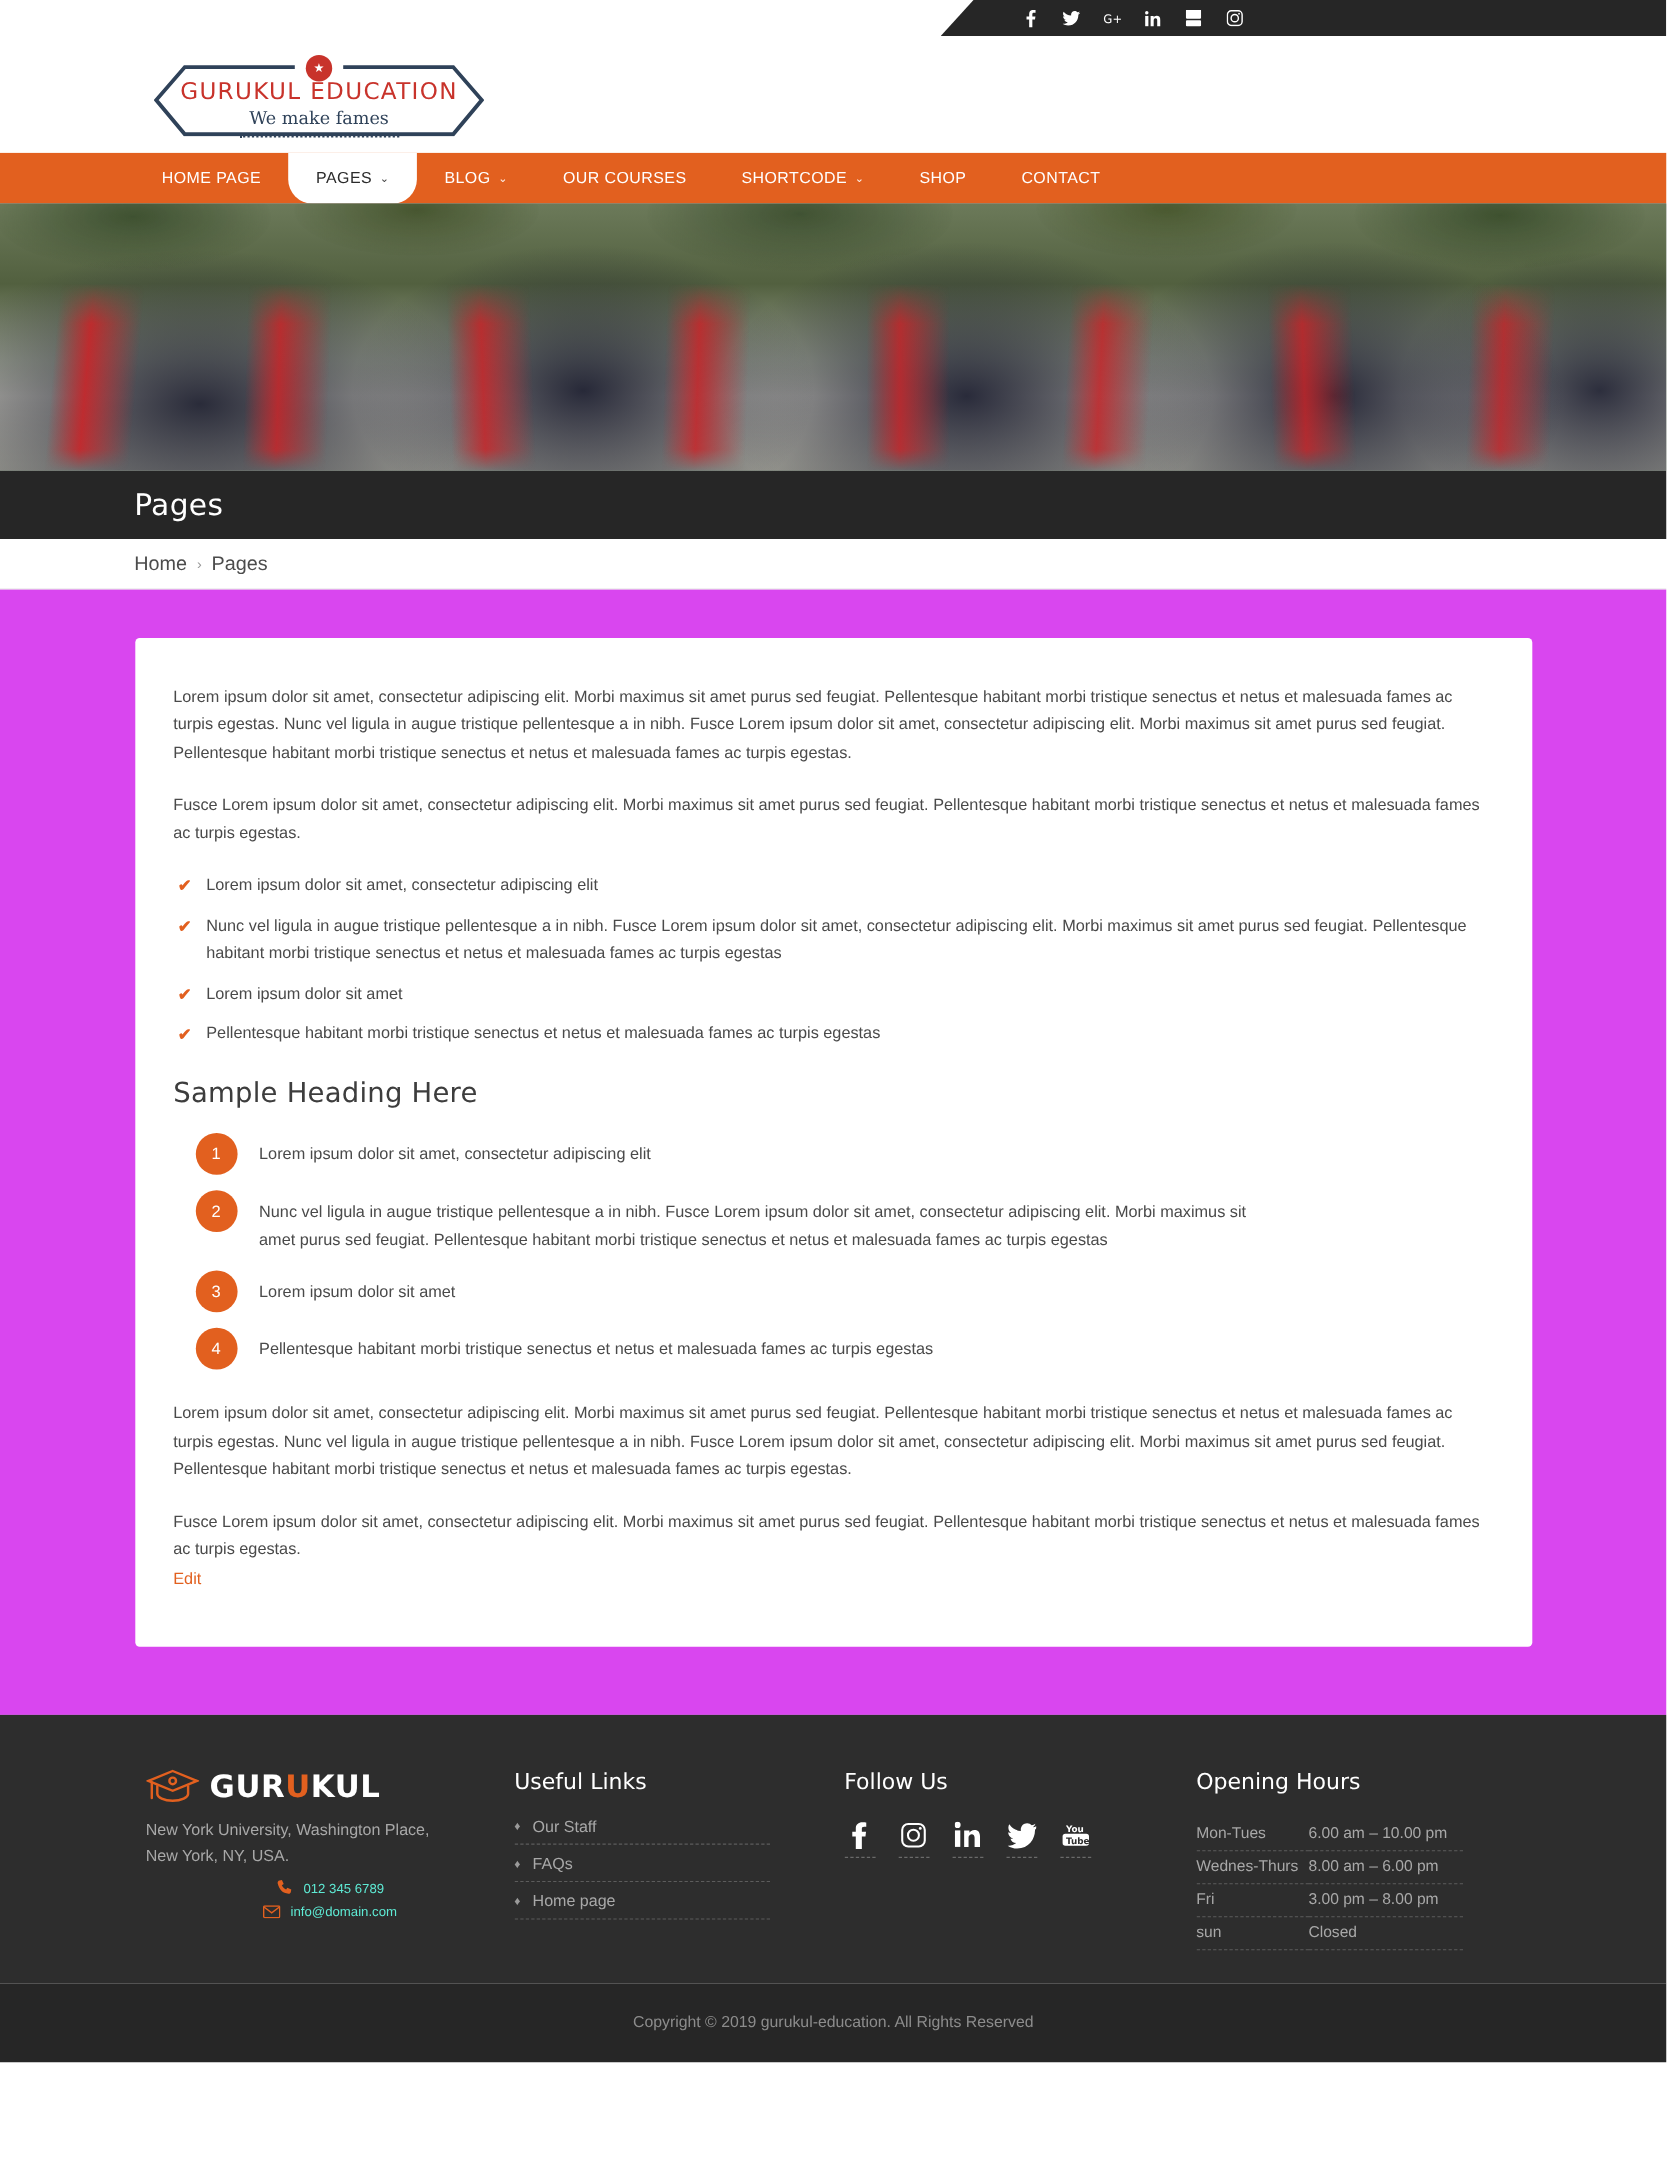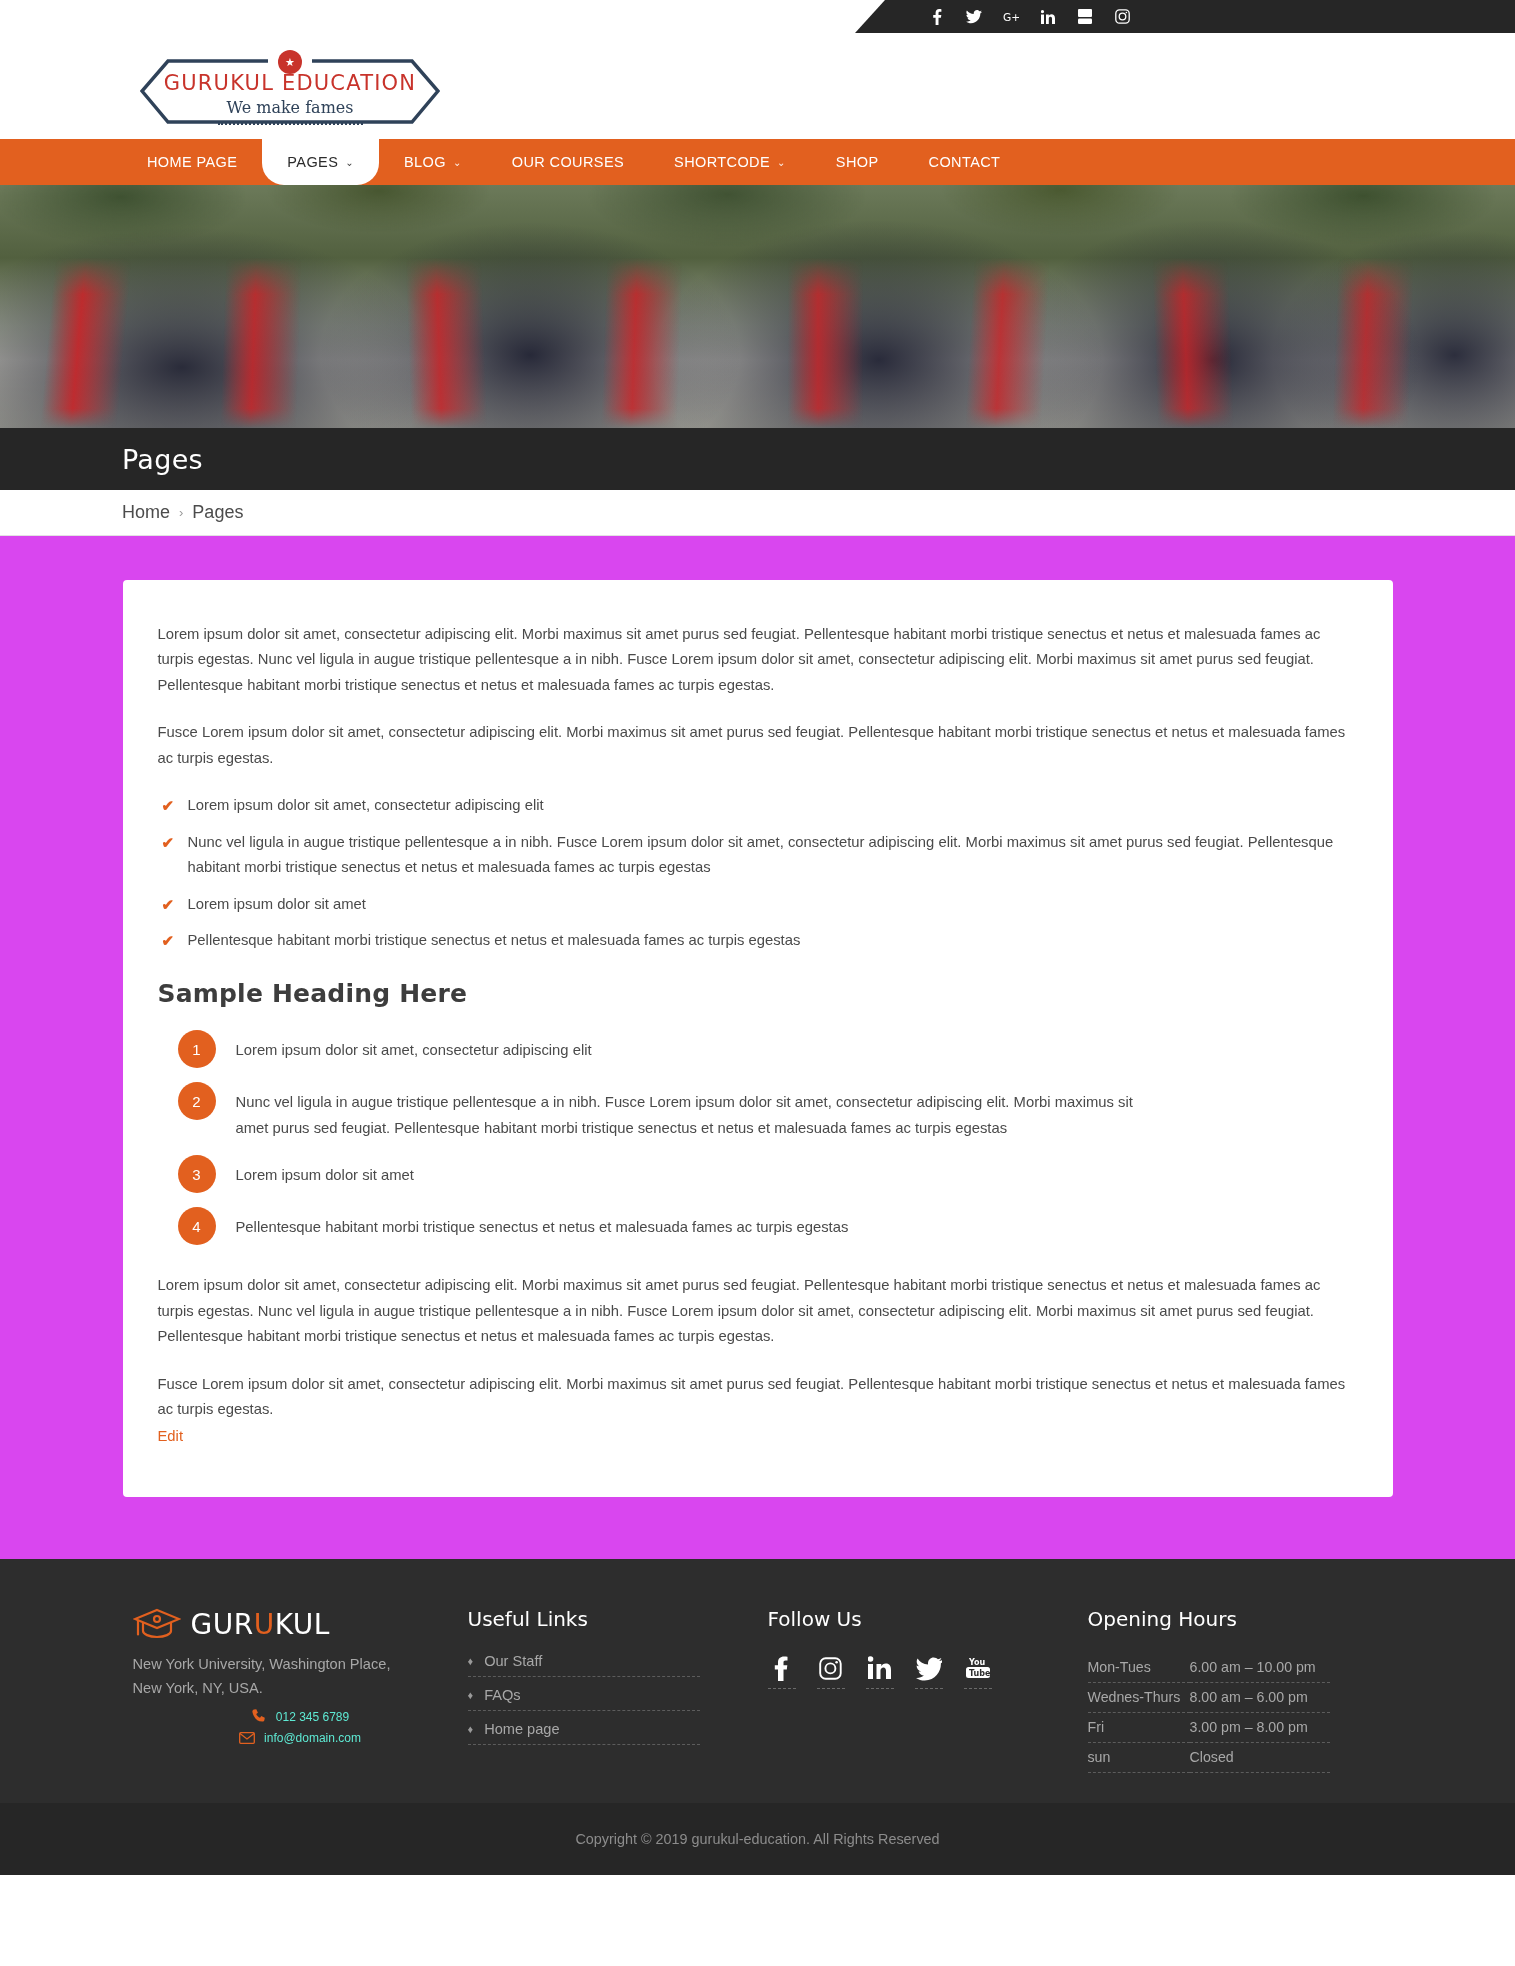--- a/index.html
+++ b/index.html
@@ -259,21 +259,21 @@
     position: absolute;
     left: 4px; top: 0px;
     color: #e2601f;
     font-size: 15px;
     font-weight: bold;
   }
 
   h2.sample {
     font-family: "DejaVu Sans", sans-serif;
     font-size: 25px;
-    font-weight: 700;
+    font-weight: 400;
     color: #3d3d3d;
     margin: 26px 0 22px 0;
     letter-spacing: .2px;
   }
 
   ol.numlist { list-style: none; margin: 0 0 28px 0; }
   ol.numlist li {
     display: flex;
     align-items: flex-start;
     margin-bottom: 14px;
@@ -317,20 +317,21 @@
   .fcol-about { width: 355px; padding-left: 20px; }
   .fcol-links { width: 300px; }
   .fcol-follow { width: 320px; }
   .fcol-hours  { width: 300px; }
 
   .flogo {
     display: flex;
     align-items: center;
     gap: 10px;
     margin-bottom: 12px;
+    font-weight: bold;
   }
   .flogo-text {
     font-family: "DejaVu Sans", sans-serif;
     font-size: 28px;
     letter-spacing: .5px;
     color: #ffffff;
   }
   .flogo-text i { color: #e2601f; font-style: normal; }
   .faddr {
     font-size: 14.6px;

